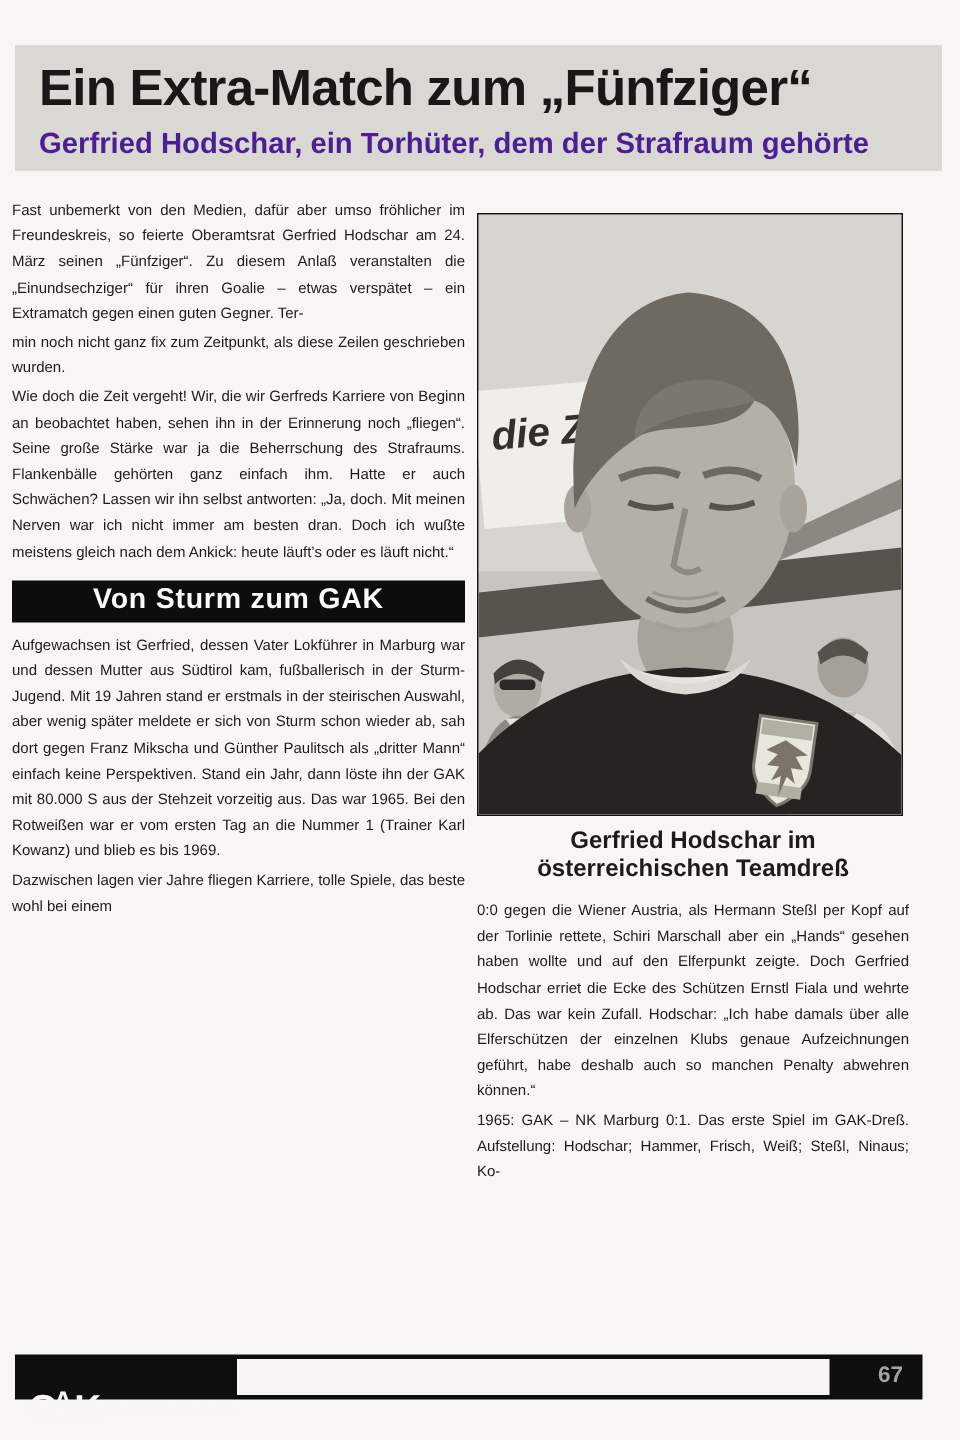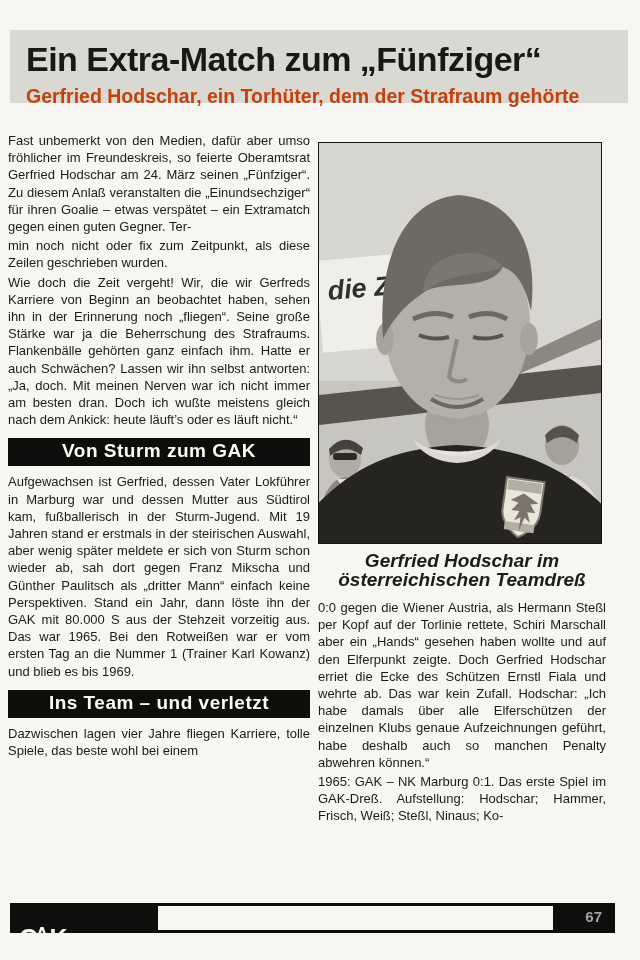--- a/index.html
+++ b/index.html
@@ -3,57 +3,57 @@
 <meta charset="utf-8">
 <style>
   html,body{margin:0;padding:0;background:#e8e7e3;}
   .page{
     position:relative;width:640px;height:960px;margin:0 auto;
     background:#f7f6f2;overflow:hidden;
     font-family:"Liberation Sans", sans-serif;color:#1b1a18;
   }
   
   .masthead{
-    position:absolute;left:10px;top:30px;width:618px;height:73px;
+    position:absolute;left:10px;top:30px;width:618px;height:84px;
     background:#d9d8d3;box-sizing:border-box;padding:10px 16px 0 16px;
   }
   .headline{
     margin:0;font-size:34px;font-weight:bold;letter-spacing:-0.5px;
     color:#191816;white-space:nowrap;
   }
   .subheadline{
-    margin:6px 0 0 0;font-size:19.5px;font-weight:bold;color:#c2410c;
+    margin:6px 0 0 0;font-size:19.5px;font-weight:bold;color:#4c1d95;
     white-space:nowrap;
   }
   
   .col-left{position:absolute;left:8px;top:132px;width:302px;}
   .col-right{position:absolute;left:318px;top:142px;width:288px;}
   p.body{
-    margin:0 0 2px 0;font-size:13px;line-height:17.2px;
+    margin:0 0 2px 0;font-size:10px;line-height:17.2px;
     text-align:justify;color:#1c1b19;
   }
   .byline{
     margin:12px 2px 10px 2px;padding:6px 0 7px 0;
     border-top:4px double #2a2927;border-bottom:4px double #2a2927;
     text-align:center;font-weight:bold;font-style:italic;
     font-size:16px;letter-spacing:3px;color:#1c1b19;white-space:nowrap;
   }
   .section-bar{
     margin:10px 0 7px 0;background:#0d0d0c;color:#fbfaf7;
     text-align:center;font-weight:bold;font-size:19px;
     padding:2px 0 4px 0;letter-spacing:0.5px;
   }
   
   .photo-frame{
     width:282px;height:400px;border:1px solid #141412;background:#c6c4bf;
     overflow:hidden;
   }
   .photo-caption{
     margin:7px 6px 10px 6px;text-align:center;font-weight:bold;
-    font-style:italic;font-size:19px;line-height:19px;color:#1c1b19;
+    font-size:16px;line-height:19px;color:#1c1b19;
   }
   
   .pagebar{
     position:absolute;left:10px;top:903px;width:605px;height:30px;
     background:#0e0e0d;
   }
   .gak-logo{
     position:absolute;left:9px;top:11px;color:#f6f5f1;white-space:nowrap;margin-top:10px;
   }
   .gak-logo .g,.gak-logo .k{font-size:25px;font-weight:800;letter-spacing:-1px;}
@@ -76,25 +76,24 @@
 
 <div class="page">
 
   <header class="masthead">
     <h1 class="headline">Ein Extra-Match zum „Fünfziger“</h1>
     <h2 class="subheadline">Gerfried Hodschar, ein Torhüter, dem der Strafraum gehörte</h2>
   </header>
 
   <div class="col-left">
     <p class="body">Fast unbemerkt von den Medien, dafür aber umso fröhlicher im Freundeskreis, so feierte Oberamtsrat Gerfried Hodschar am 24. März seinen „Fünfziger“. Zu diesem Anlaß veranstalten die „Einundsechziger“ für ihren Goalie – etwas verspätet – ein Extramatch gegen einen guten Gegner. Ter-</p>
-    <p class="body">min noch nicht oder fix zum Zeitpunkt, als diese Zeilen geschrieben wurden.</p>
+    <p class="body">min noch nicht ganz fix zum Zeitpunkt, als diese Zeilen geschrieben wurden.</p>
     <p class="body">Wie doch die Zeit vergeht! Wir, die wir Gerfreds Karriere von Beginn an beobachtet haben, sehen ihn in der Erinnerung noch „fliegen“. Seine große Stärke war ja die Beherrschung des Strafraums. Flankenbälle gehörten ganz einfach ihm. Hatte er auch Schwächen? Lassen wir ihn selbst antworten: „Ja, doch. Mit meinen Nerven war ich nicht immer am besten dran. Doch ich wußte meistens gleich nach dem Ankick: heute läuft’s oder es läuft nicht.“</p>
     <div class="section-bar">Von Sturm zum GAK</div>
     <p class="body">Aufgewachsen ist Gerfried, dessen Vater Lokführer in Marburg war und dessen Mutter aus Südtirol kam, fußballerisch in der Sturm-Jugend. Mit 19 Jahren stand er erstmals in der steirischen Auswahl, aber wenig später meldete er sich von Sturm schon wieder ab, sah dort gegen Franz Mikscha und Günther Paulitsch als „dritter Mann“ einfach keine Perspektiven. Stand ein Jahr, dann löste ihn der GAK mit 80.000 S aus der Stehzeit vorzeitig aus. Das war 1965. Bei den Rotweißen war er vom ersten Tag an die Nummer 1 (Trainer Karl Kowanz) und blieb es bis 1969.</p>
-    <div class="section-bar">Ins Team – und verletzt</div>
     <p class="body">Dazwischen lagen vier Jahre fliegen Karriere, tolle Spiele, das beste wohl bei einem</p>
   </div>
 
   <div class="col-right">
     <div class="photo-frame">
       <svg width="282" height="400" viewBox="0 0 282 400" xmlns="http://www.w3.org/2000/svg">
 
         <rect x="0" y="0" width="282" height="400" fill="#c7c5c0"></rect>
         <rect x="0" y="0" width="282" height="238" fill="#d7d5d0"></rect>
 

